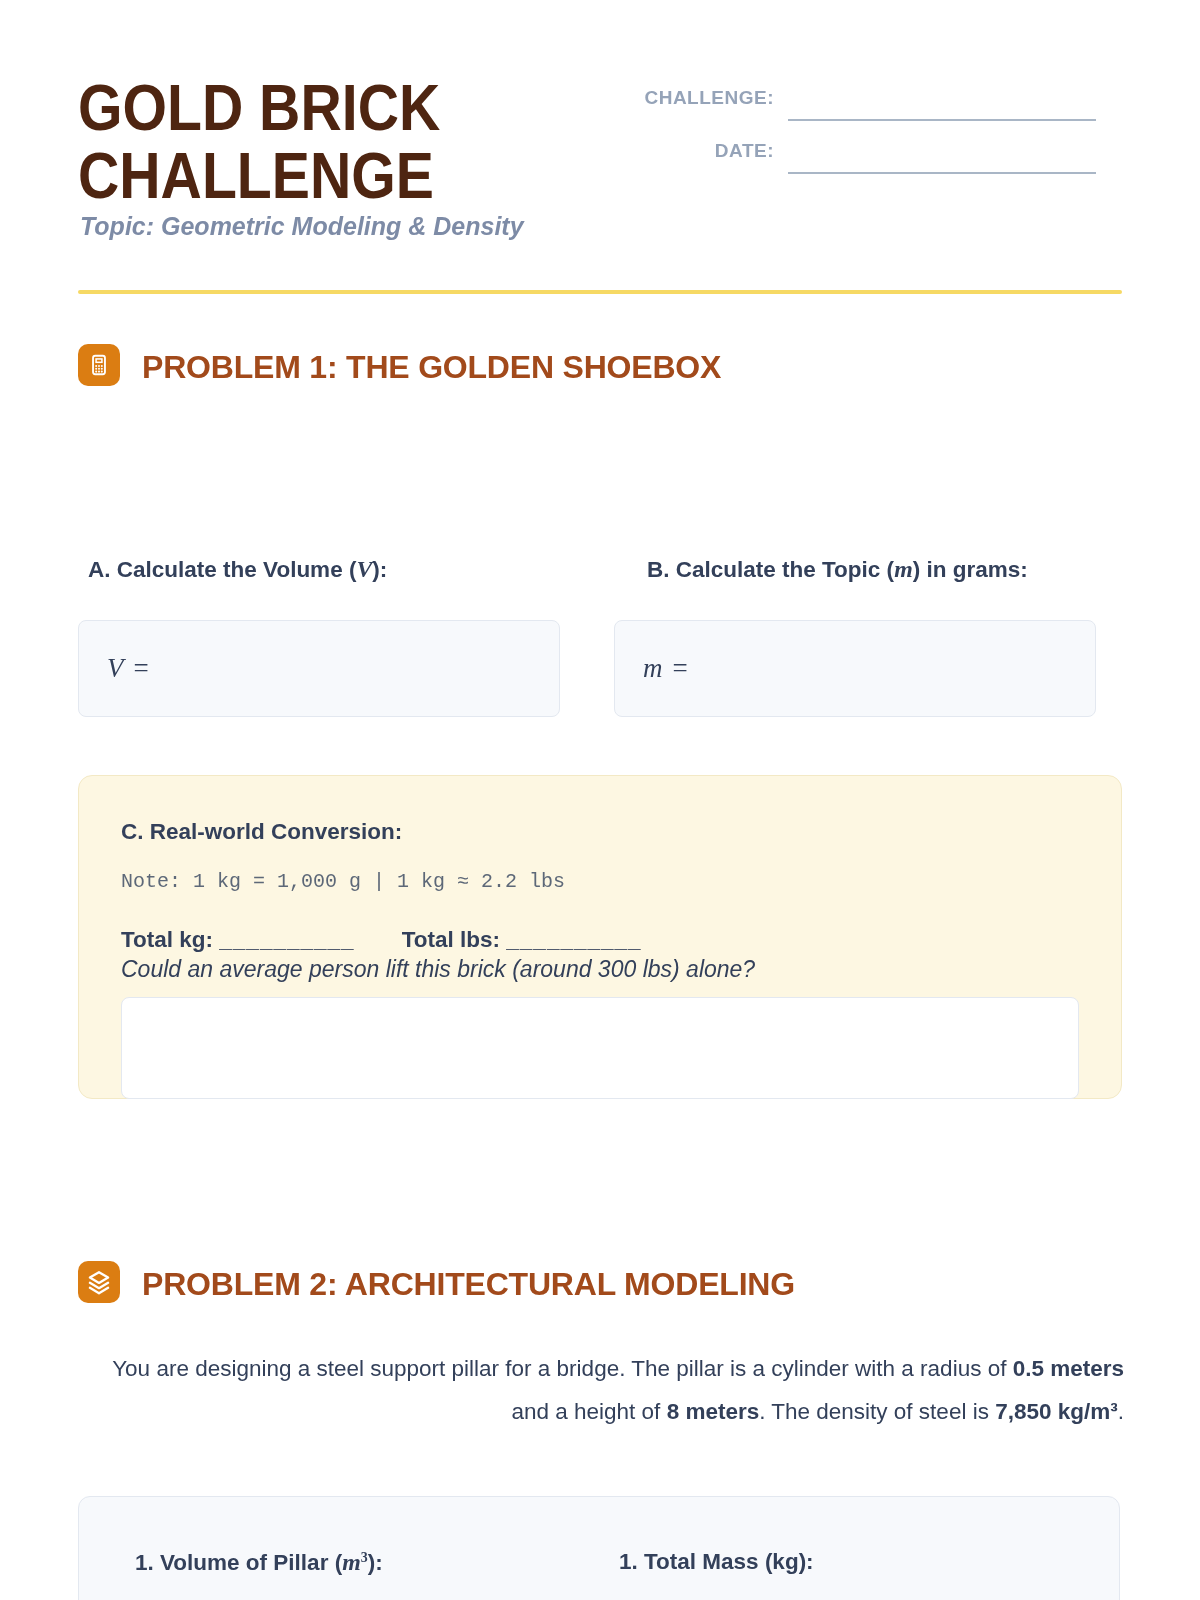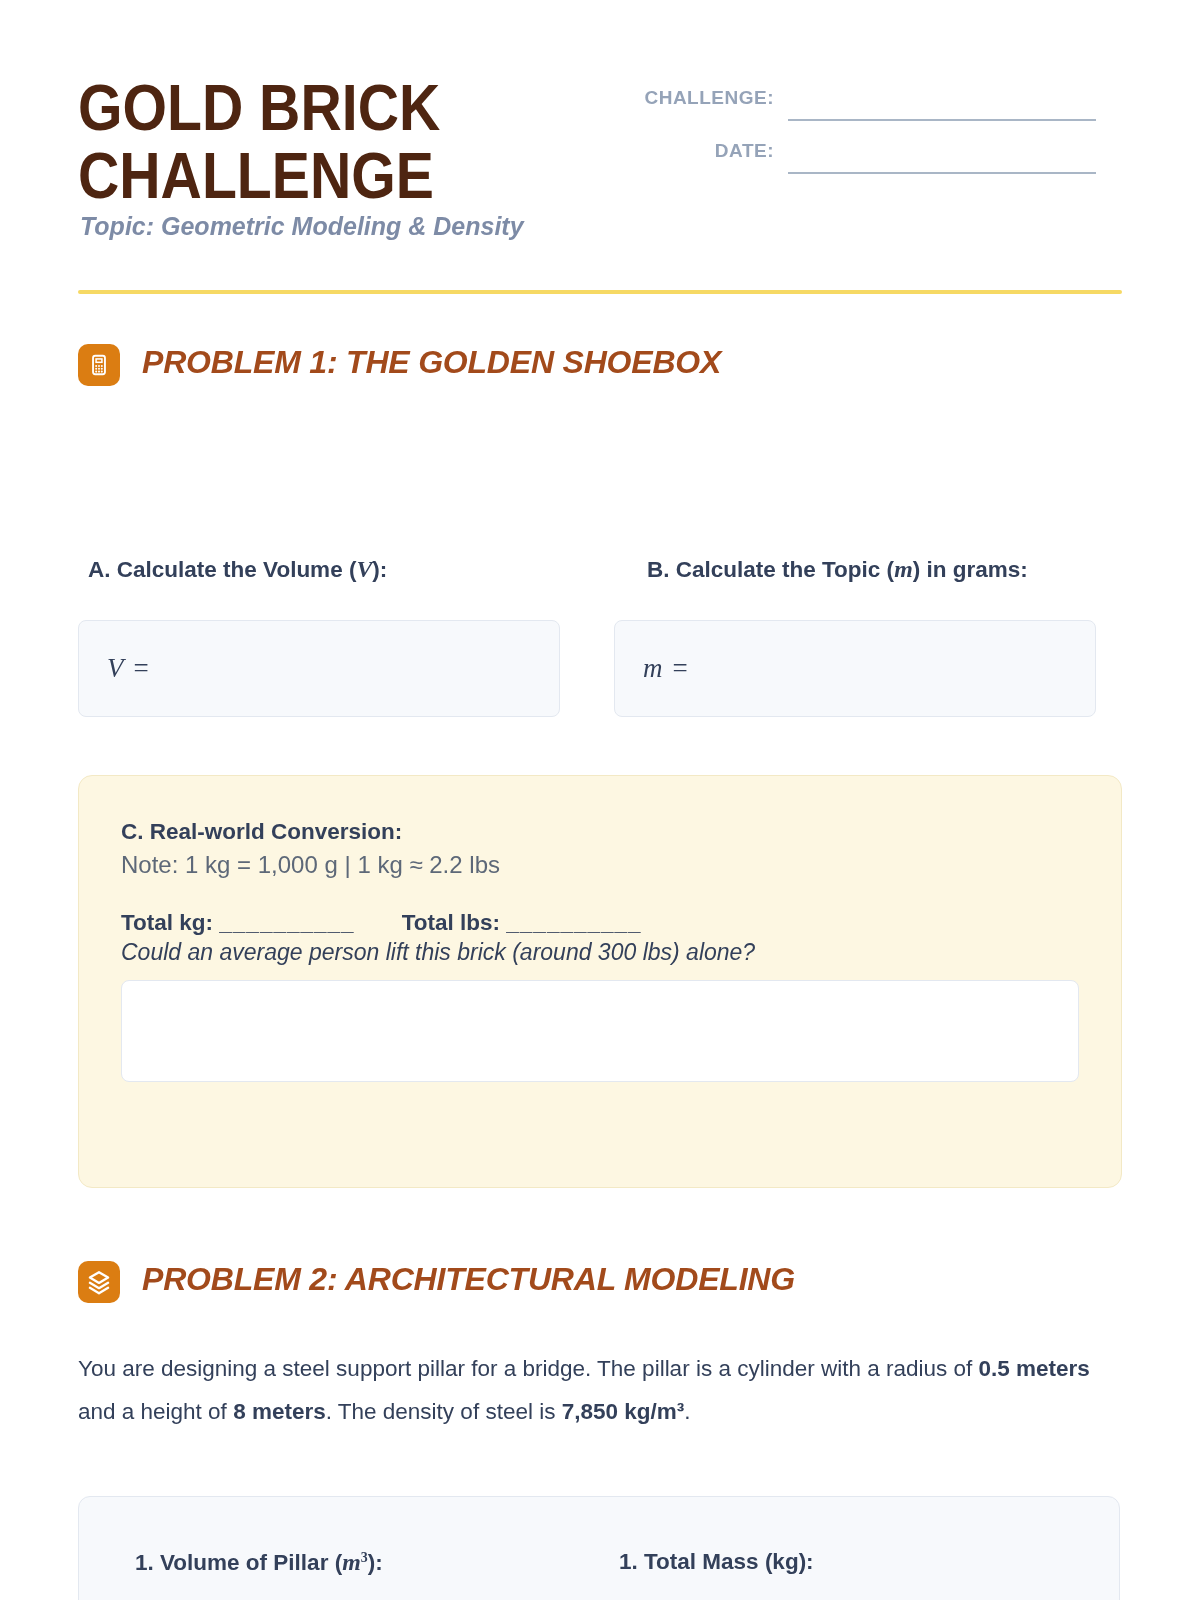--- a/index.html
+++ b/index.html
@@ -22,21 +22,21 @@
   .fields{position:absolute;left:630px;top:85px;width:466px;}
   .field-row{display:flex;align-items:stretch;height:36px;margin-bottom:17px;}
   .field-label{width:144px;text-align:right;font-weight:700;font-size:19px;
     color:var(--field-label);letter-spacing:.5px;align-self:flex-start;padding-top:2px;}
   .field-line{flex:1;margin-left:14px;border-bottom:2px solid var(--field-line);}
 
   .divider{position:absolute;left:78px;top:290px;width:1044px;height:4px;
     background:var(--divider);border-radius:2px;}
 
   
-  .section-head{position:absolute;left:78px;display:flex;align-items:flex-start;gap:22px;font-style:italic;}
+  .section-head{position:absolute;left:78px;display:flex;align-items:flex-end;gap:22px;}
   .icon-badge{width:42px;height:42px;border-radius:10px;background:var(--icon-bg);
     display:flex;align-items:center;justify-content:center;flex:0 0 auto;}
   .section-title{font-size:32px;font-weight:700;color:var(--heading);letter-spacing:-.2px;white-space:nowrap;}
 
   
   .intro{position:absolute;left:78px;width:1046px;font-size:22.5px;line-height:43px;color:var(--body);}
   .b{font-weight:700;}
 
   
   .parts-labels{position:absolute;left:88px;top:556px;display:grid;
@@ -45,24 +45,24 @@
   .answer-row{position:absolute;left:78px;top:620px;display:grid;
     grid-template-columns:482px 482px;column-gap:54px;}
   .answer-box{height:97px;background:var(--box-bg);border:1px solid var(--box-border);
     border-radius:8px;box-sizing:border-box;display:flex;align-items:center;
     padding-left:28px;font-family:"Liberation Serif",serif;font-size:27px;color:var(--body);}
   .mvar{font-family:"Liberation Serif",serif;font-style:italic;}
   .label-var{font-size:1.06em;font-weight:600;}
   .eq{margin-left:10px;}
 
   
-  .part-c{position:absolute;left:78px;top:775px;width:1044px;height:413px;box-sizing:border-box;
+  .part-c{position:absolute;left:78px;top:775px;width:1044px;height:324px;box-sizing:border-box;
     background:var(--card-bg);border:1px solid var(--card-border);border-radius:14px;padding:42px;}
   .c-heading{font-size:22.5px;font-weight:700;color:var(--body);line-height:28px;}
-  .c-note{margin-top:6px;font-size:24px;line-height:26px;color:var(--note);}
+  .c-note{margin-top:23px;font-size:20px;line-height:26px;color:var(--note);font-family:Liberation Mono, monospace;}
   .c-totals{margin-top:30px;font-size:22.5px;line-height:30px;font-weight:700;color:var(--body);}
   .c-totals .second{margin-left:41px;}
   .blank{letter-spacing:1px;}
   .c-question{font-size:23px;line-height:28px;font-style:italic;color:var(--body);}
   .c-answer{margin-top:14px;height:100px;background:var(--input-bg);
     border:1px solid var(--box-border);border-radius:8px;}
 
   
   .p2-box{position:absolute;left:78px;top:1496px;width:1042px;height:190px;box-sizing:border-box;
     background:var(--box-bg);border:1px solid var(--box-border);border-radius:12px;
@@ -147,21 +147,21 @@
     <span class="icon-badge">
       <svg width="28" height="28" viewBox="0 0 24 24" fill="none" stroke="#fff" stroke-width="2" stroke-linejoin="round" stroke-linecap="round" aria-hidden="true">
         <path d="M12 3.6 L19.8 8.2 L12 12.8 L4.2 8.2 Z"></path>
         <path d="M4.2 12.7 L12 17.3 L19.8 12.7"></path>
         <path d="M4.2 17 L12 21.6 L19.8 17"></path>
       </svg>
     </span>
     <span class="section-title">PROBLEM 2: ARCHITECTURAL MODELING</span>
   </div>
 
-  <p class="intro" style="top:1347px;margin:0;position:absolute;">
+  <p class="intro" style="top:1347px;margin:0;position:absolute;text-align:right;">
     <span>You are designing a steel support pillar for a bridge. The pillar is a cylinder with a radius of </span><span class="b">0.5 meters</span><span> and a height of </span><span class="b">8 meters</span><span>. The density of steel is </span><span class="b">7,850 kg/m³</span><span>.</span>
   </p>
 
   <div class="p2-box">
     <div class="p2-label"><span>1. Volume of Pillar (</span><span class="mvar label-var">m</span><sup class="msup">3</sup><span>):</span></div>
     <div class="p2-label">1. Total Mass (kg):</div>
   </div>
 
 </div>
 

